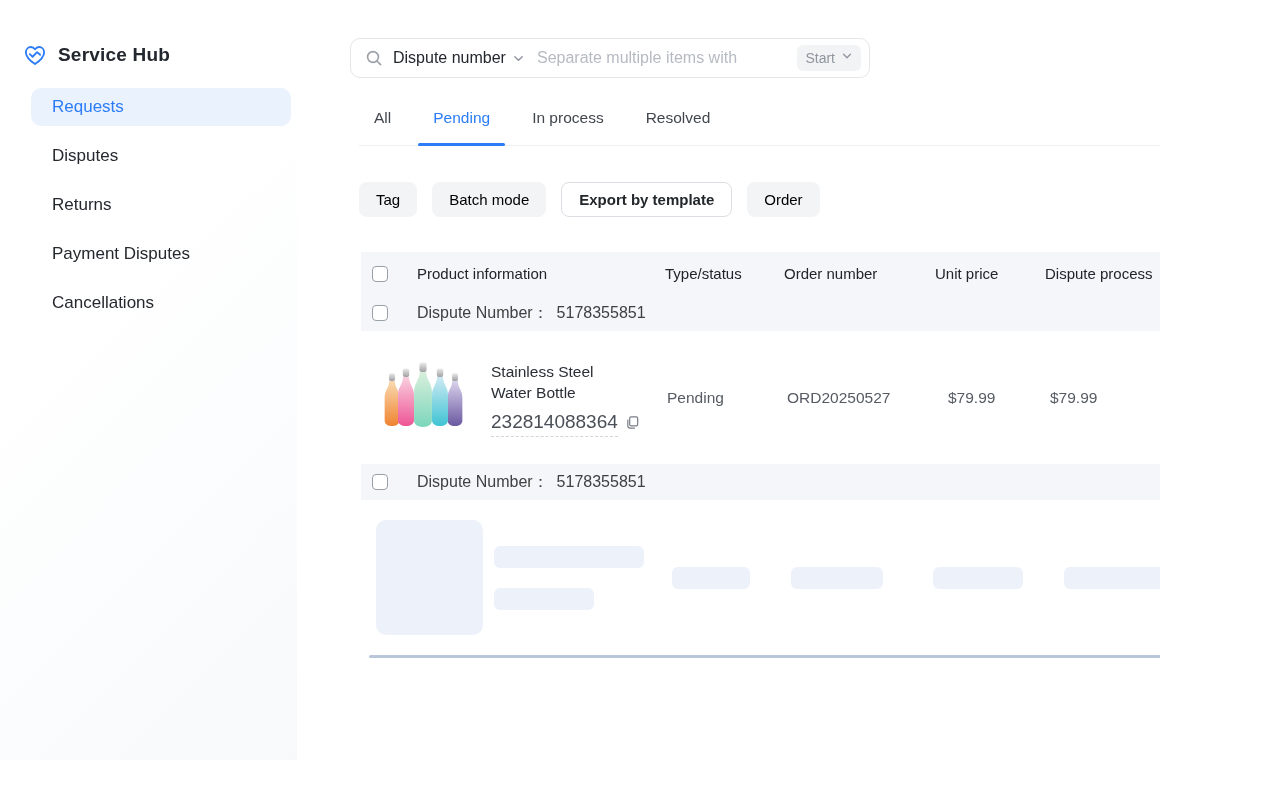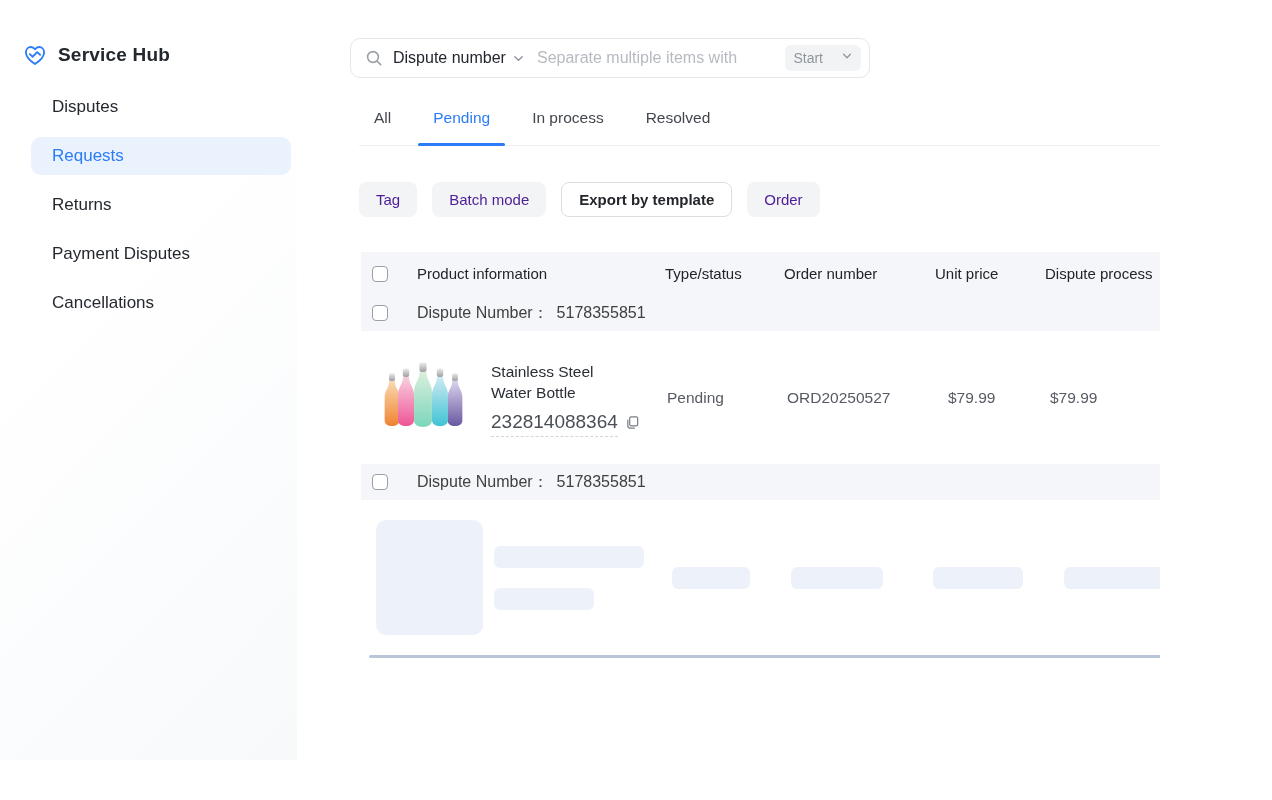--- a/index.html
+++ b/index.html
@@ -35,21 +35,21 @@
   .search-icon { display:flex; margin-right:10px; }
   .filter-trigger { display:flex; align-items:center; gap:6px; cursor:pointer; }
   .filter-label { font-size:16px; color:#23272e; white-space:nowrap; }
   .chev { display:flex; }
   .search-input {
     flex:1; border:none; outline:none; font-size:16px; margin-left:12px; min-width:0;
     font-family:"Liberation Sans","DejaVu Sans",sans-serif; color:#23272e; background:transparent;
   }
   .search-input::placeholder { color:#b6bac1; }
   .start-pill {
-    display:flex; align-items:flex-start; gap:18px; background:#f2f3f5; border-radius:6px;
+    display:flex; align-items:flex-start; gap:6px; background:#f2f3f5; border-radius:6px;
     padding:5px 8px; font-size:14px; color:#8f959e; cursor:pointer; white-space:nowrap;
   }
 
   
   .tabs { margin-top:28px; margin-left:9px; width:858px; border-bottom:1px solid #eff0f2; display:flex; height:40px; }
   .tab {
     padding:0 15px; font-size:15.5px; color:#41464d; display:flex; align-items:flex-start;
     position:relative; cursor:pointer; margin-right:12px;
   }
   .tab-label { padding-top:3px; }
@@ -58,21 +58,21 @@
     content:""; position:absolute; left:0; right:0; bottom:-1px; height:3px;
     background:#2b7cf6; border-radius:2px;
   }
 
   
   .toolbar { margin-top:36px; margin-left:9px; display:flex; gap:15px; }
   .btn {
     height:35px; border-radius:8px; font-size:15px; display:flex; align-items:center;
     padding:0 17px; cursor:pointer; border:none; font-family:inherit;
   }
-  .btn.muted { background:#f3f4f6; color:#4c1d95; }
+  .btn.muted { background:#f3f4f6; color:#000000; }
   .btn.primary-outline { background:#fff; color:#23272b; font-weight:700; border:1px solid #dcdee3; }
 
   
   .table { margin-top:35px; margin-left:11px; width:856px; }
   .trow { display:grid; grid-template-columns:56px 246px 120px 150px 112px 1fr; align-items:center; }
   .thead { background:#f5f6fa; height:43px; font-size:15px; font-weight:500; color:#20242b; }
   .grouprow { background:#f5f6fa; height:36px; font-size:16px; color:#404040; }
   .cell-check { padding-left:11px; display:flex; align-items:center; }
   .checkbox {
     width:16px; height:16px; border:1.5px solid #9aa0a8; border-radius:4px; background:#fff; cursor:pointer;
@@ -127,25 +127,25 @@
     <div class="brand">
       <span class="brand-icon">
         <svg width="26" height="26" viewBox="0 0 24 24" fill="none">
           <path d="M12 20.4C7.4 17.2 3.6 13.7 3.6 9.6c0-2.8 2-5 4.6-5 1.6 0 3 .9 3.8 2.2.8-1.3 2.2-2.2 3.8-2.2 2.6 0 4.6 2.2 4.6 5 0 4.1-3.8 7.6-8.4 10.8z" stroke="#2b7cf6" stroke-width="1.7" stroke-linejoin="round"></path>
           <path d="M7.2 11.2l2.6 2.4 4.2-4.2 2.7 2.4" stroke="#2b7cf6" stroke-width="1.7" stroke-linecap="round" stroke-linejoin="round"></path>
         </svg>
       </span>
       <span class="brand-title">Service Hub</span>
     </div>
     <ul class="nav">
+      <li class="nav-item active">
+          <span>Requests</span>
+        </li>
       <li class="nav-item">
           <span>Disputes</span>
-        </li>
-      <li class="nav-item active">
-          <span>Requests</span>
         </li>
       <li class="nav-item">
           <span>Returns</span>
         </li>
       <li class="nav-item">
           <span>Payment Disputes</span>
         </li>
       <li class="nav-item">
           <span>Cancellations</span>
         </li>

